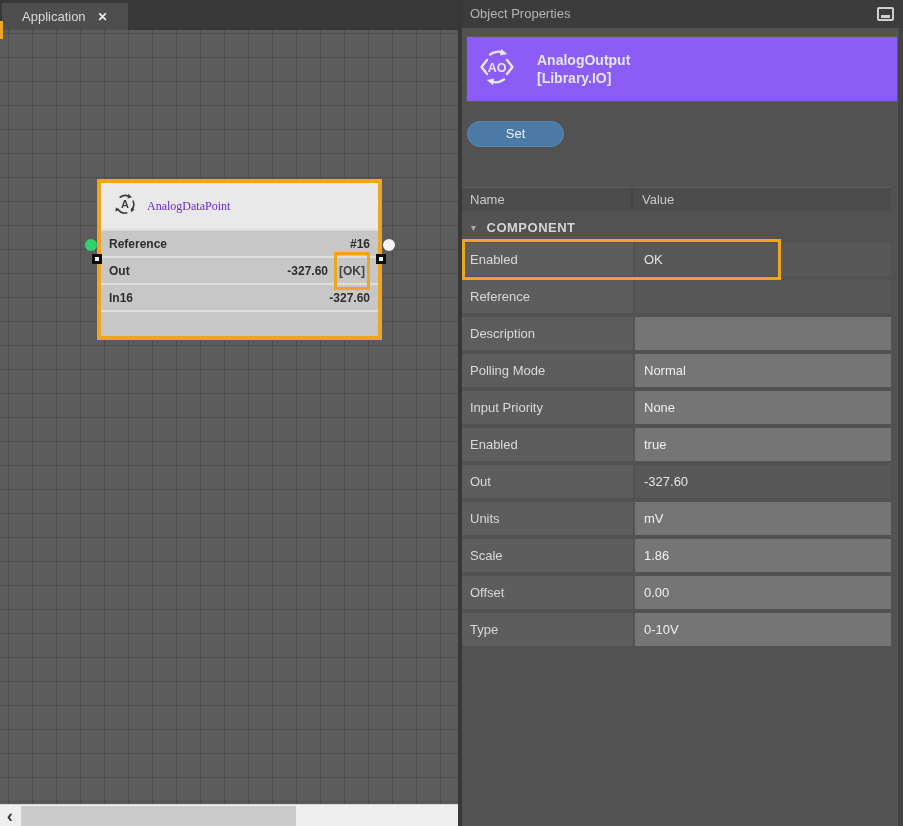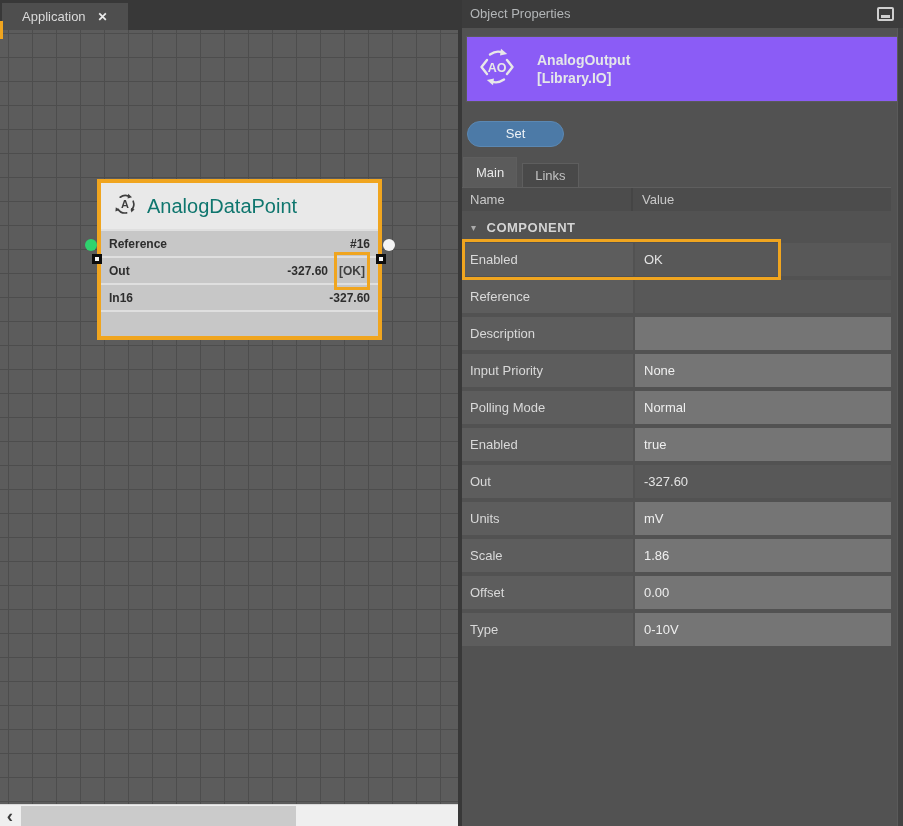--- a/index.html
+++ b/index.html
@@ -19,21 +19,21 @@
            background-color:#5c5c5c;
            background-image:linear-gradient(#4d4d4d 1px, transparent 1px),
                             linear-gradient(90deg,#4d4d4d 1px, transparent 1px);
            background-size:24px 24px; background-position:8px 3px; }
   .sliver{ position:absolute; left:0; top:21px; width:3px; height:18px; background:var(--orange); z-index:4; }
 
   
   .block{ position:absolute; left:97px; top:149px; width:285px; height:161px;
           border:4px solid var(--orange); background:#dfdfdf; }
   .block-header{ height:46px; background:#e9e9e9; display:flex; align-items:center; gap:10px; padding:0 12px; }
-  .block-title{ font-size:20px; color:#0f766e; }
+  .block-title{ font-size:12px; color:#6d28d9;font-family:Liberation Serif, serif; }
   .brow{ height:25px; margin-top:2px; background:#c7c7c7; display:flex; align-items:center;
          padding:0 8px; font-size:12px; font-weight:bold; color:#2d2d2d; }
   .brow.empty-row{ height:24px; }
   .bval{ margin-left:auto; }
   .bbadge{ margin-left:6px; border:3px solid var(--orange); padding:8px 2px; font-weight:bold;
            font-size:12px; color:#404040; line-height:16px; }
   .port{ position:absolute; width:12px; height:12px; border-radius:50%; z-index:3; }
   .port-in{ left:85px; top:209px; background:var(--green); }
   .port-out{ left:383px; top:209px; background:#f4f4f4; }
   .handle{ position:absolute; width:10px; height:10px; background:#f4f4f4; border:3px solid #0d0d0d; z-index:3; }
@@ -184,24 +184,20 @@
         </svg>
       </span>
       <div class="obj-name">
         <div>AnalogOutput</div>
         <div>[Library.IO]</div>
       </div>
     </div>
 
     <div class="set-btn">Set</div>
 
-    <div class="ptabs">
-        <div class="ptab active">Main</div>
-        <div class="ptab">Links</div>
-      </div>
 
     <div class="thead">
       <div class="col-name">Name</div>
       <div class="col-value">Value</div>
     </div>
 
     <div class="section-row">
       <span class="tri">▾</span>
       <span>COMPONENT</span>
     </div>
@@ -213,26 +209,26 @@
   </div>
         <div class="prow">
     <div class="pname">Reference</div>
     <div class="pvalue"></div>
   </div>
         <div class="prow editable">
     <div class="pname">Description</div>
     <div class="pvalue"></div>
   </div>
         <div class="prow editable">
+    <div class="pname">Polling Mode</div>
+    <div class="pvalue">Normal</div>
+  </div>
+        <div class="prow editable">
     <div class="pname">Input Priority</div>
     <div class="pvalue">None</div>
-  </div>
-        <div class="prow editable">
-    <div class="pname">Polling Mode</div>
-    <div class="pvalue">Normal</div>
   </div>
         <div class="prow editable">
     <div class="pname">Enabled</div>
     <div class="pvalue">true</div>
   </div>
         <div class="prow">
     <div class="pname">Out</div>
     <div class="pvalue">-327.60</div>
   </div>
         <div class="prow editable">

